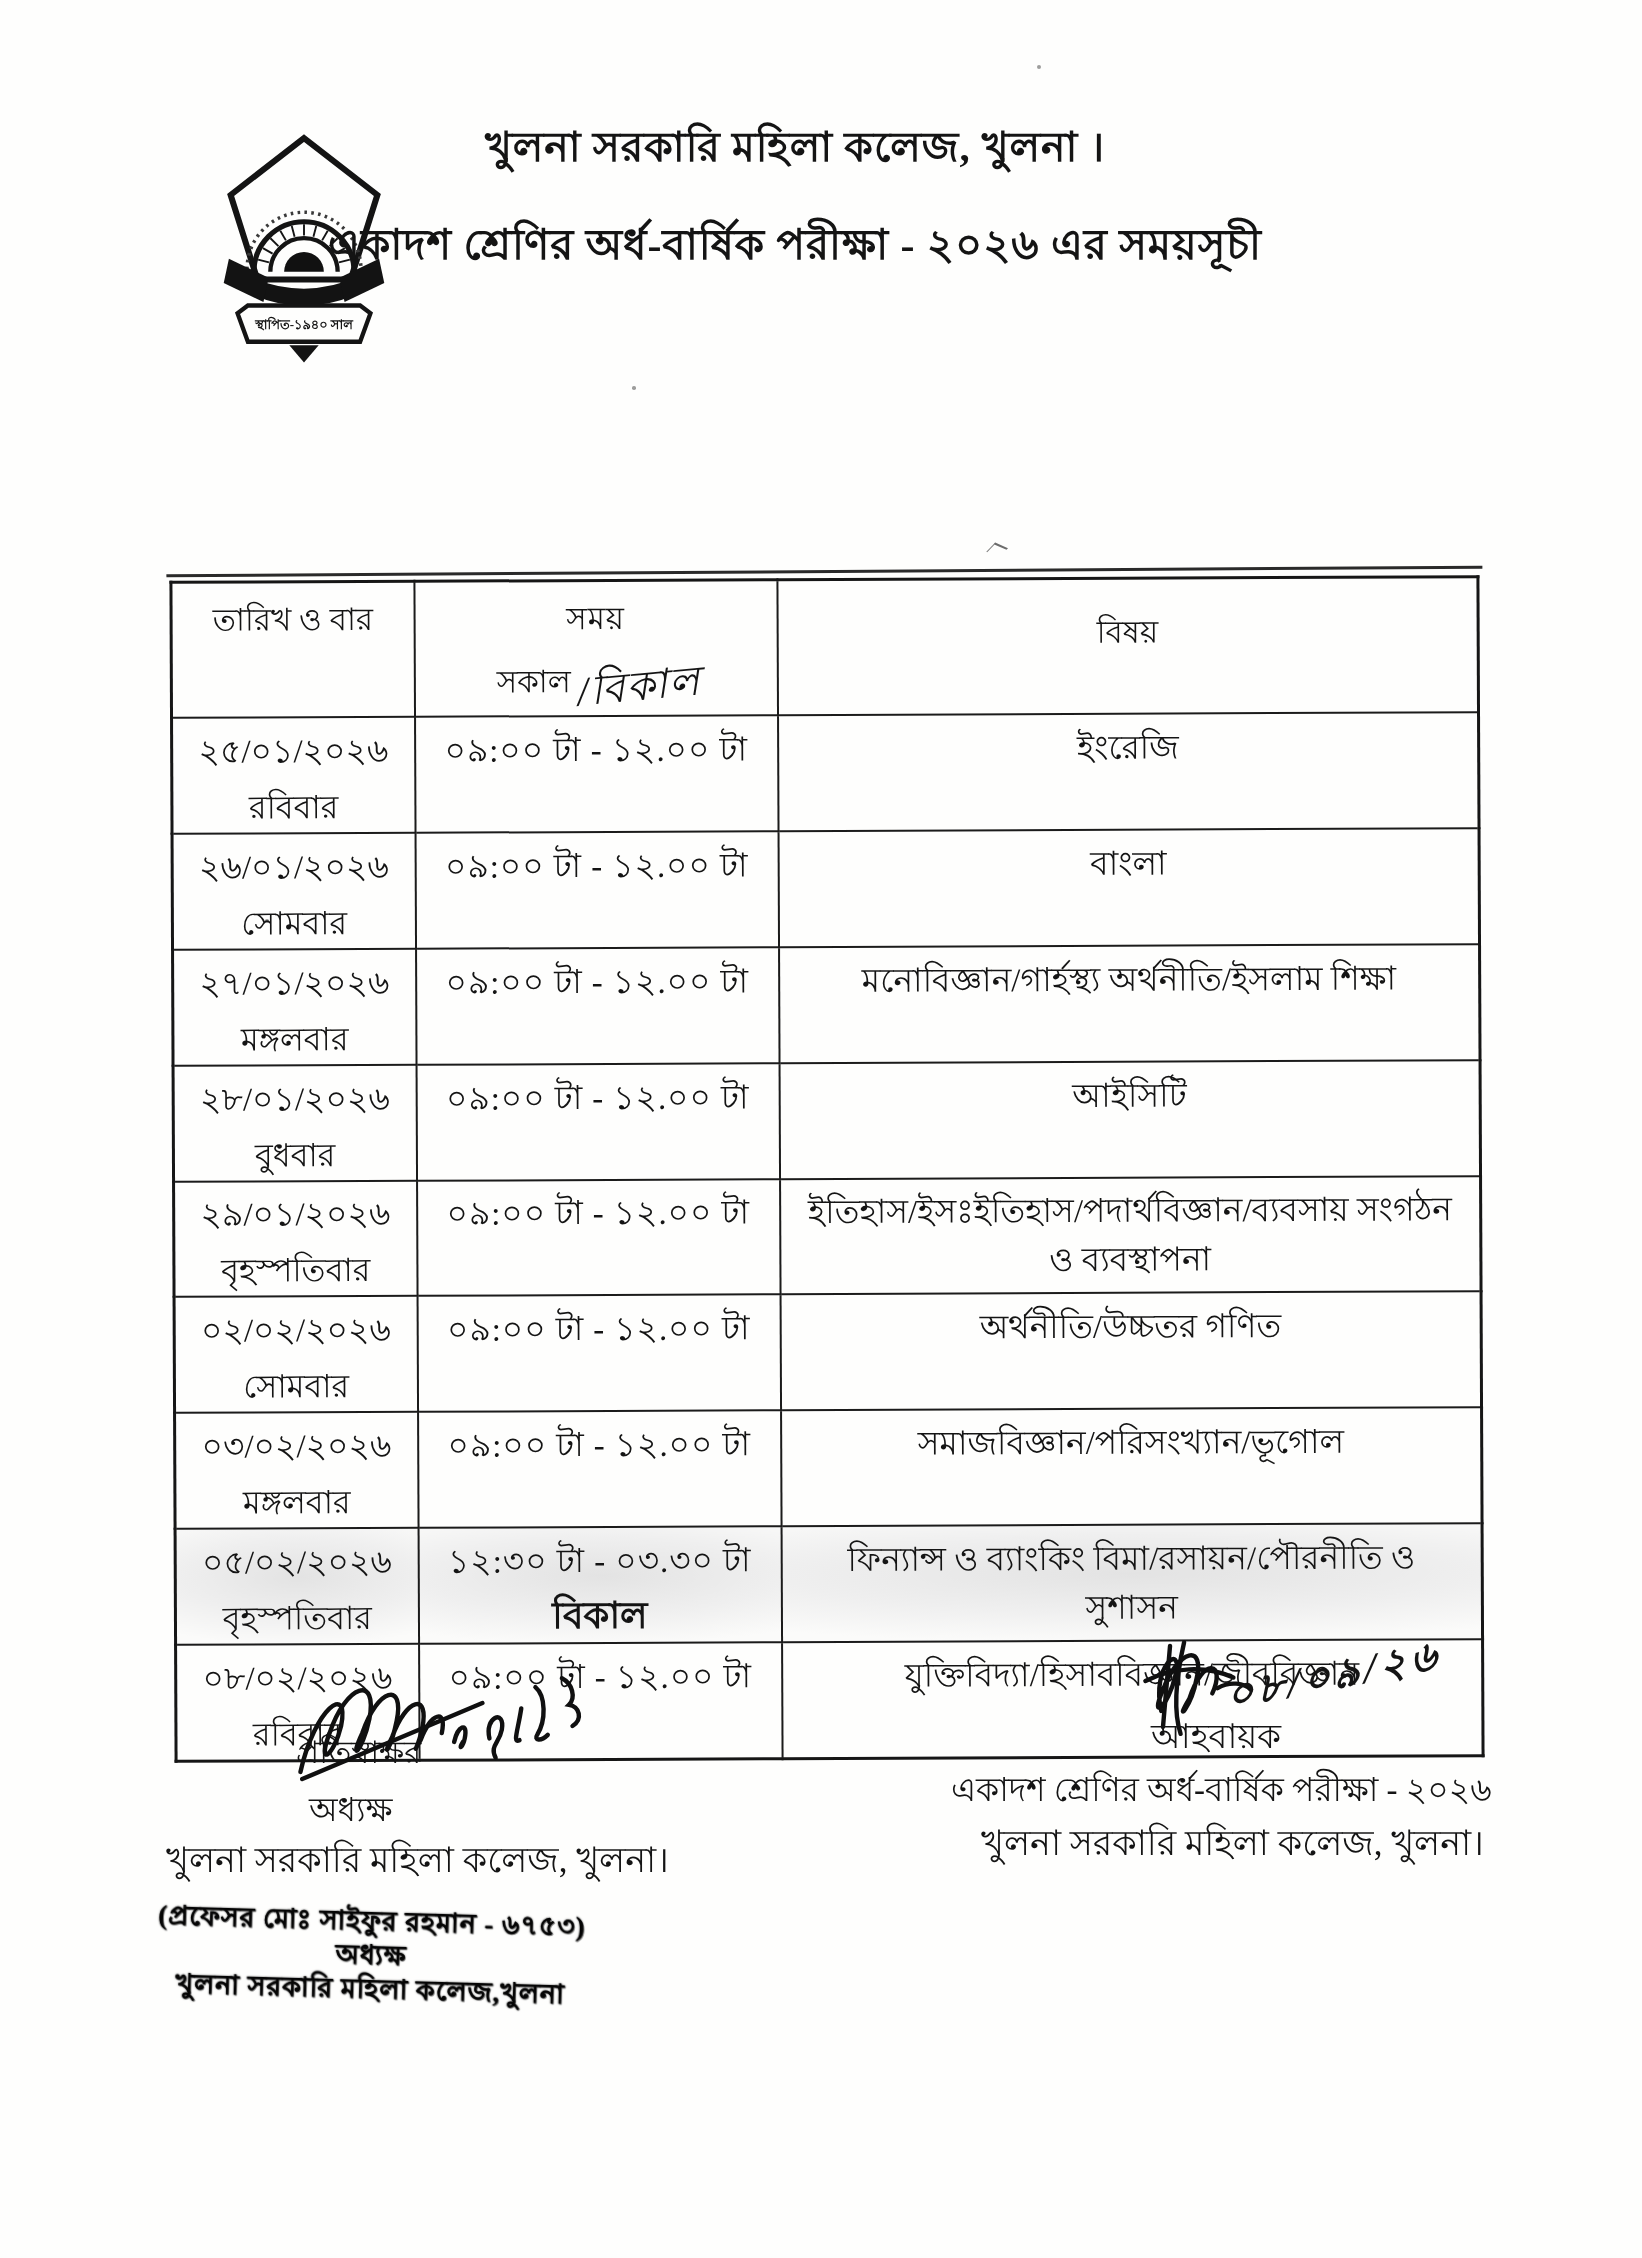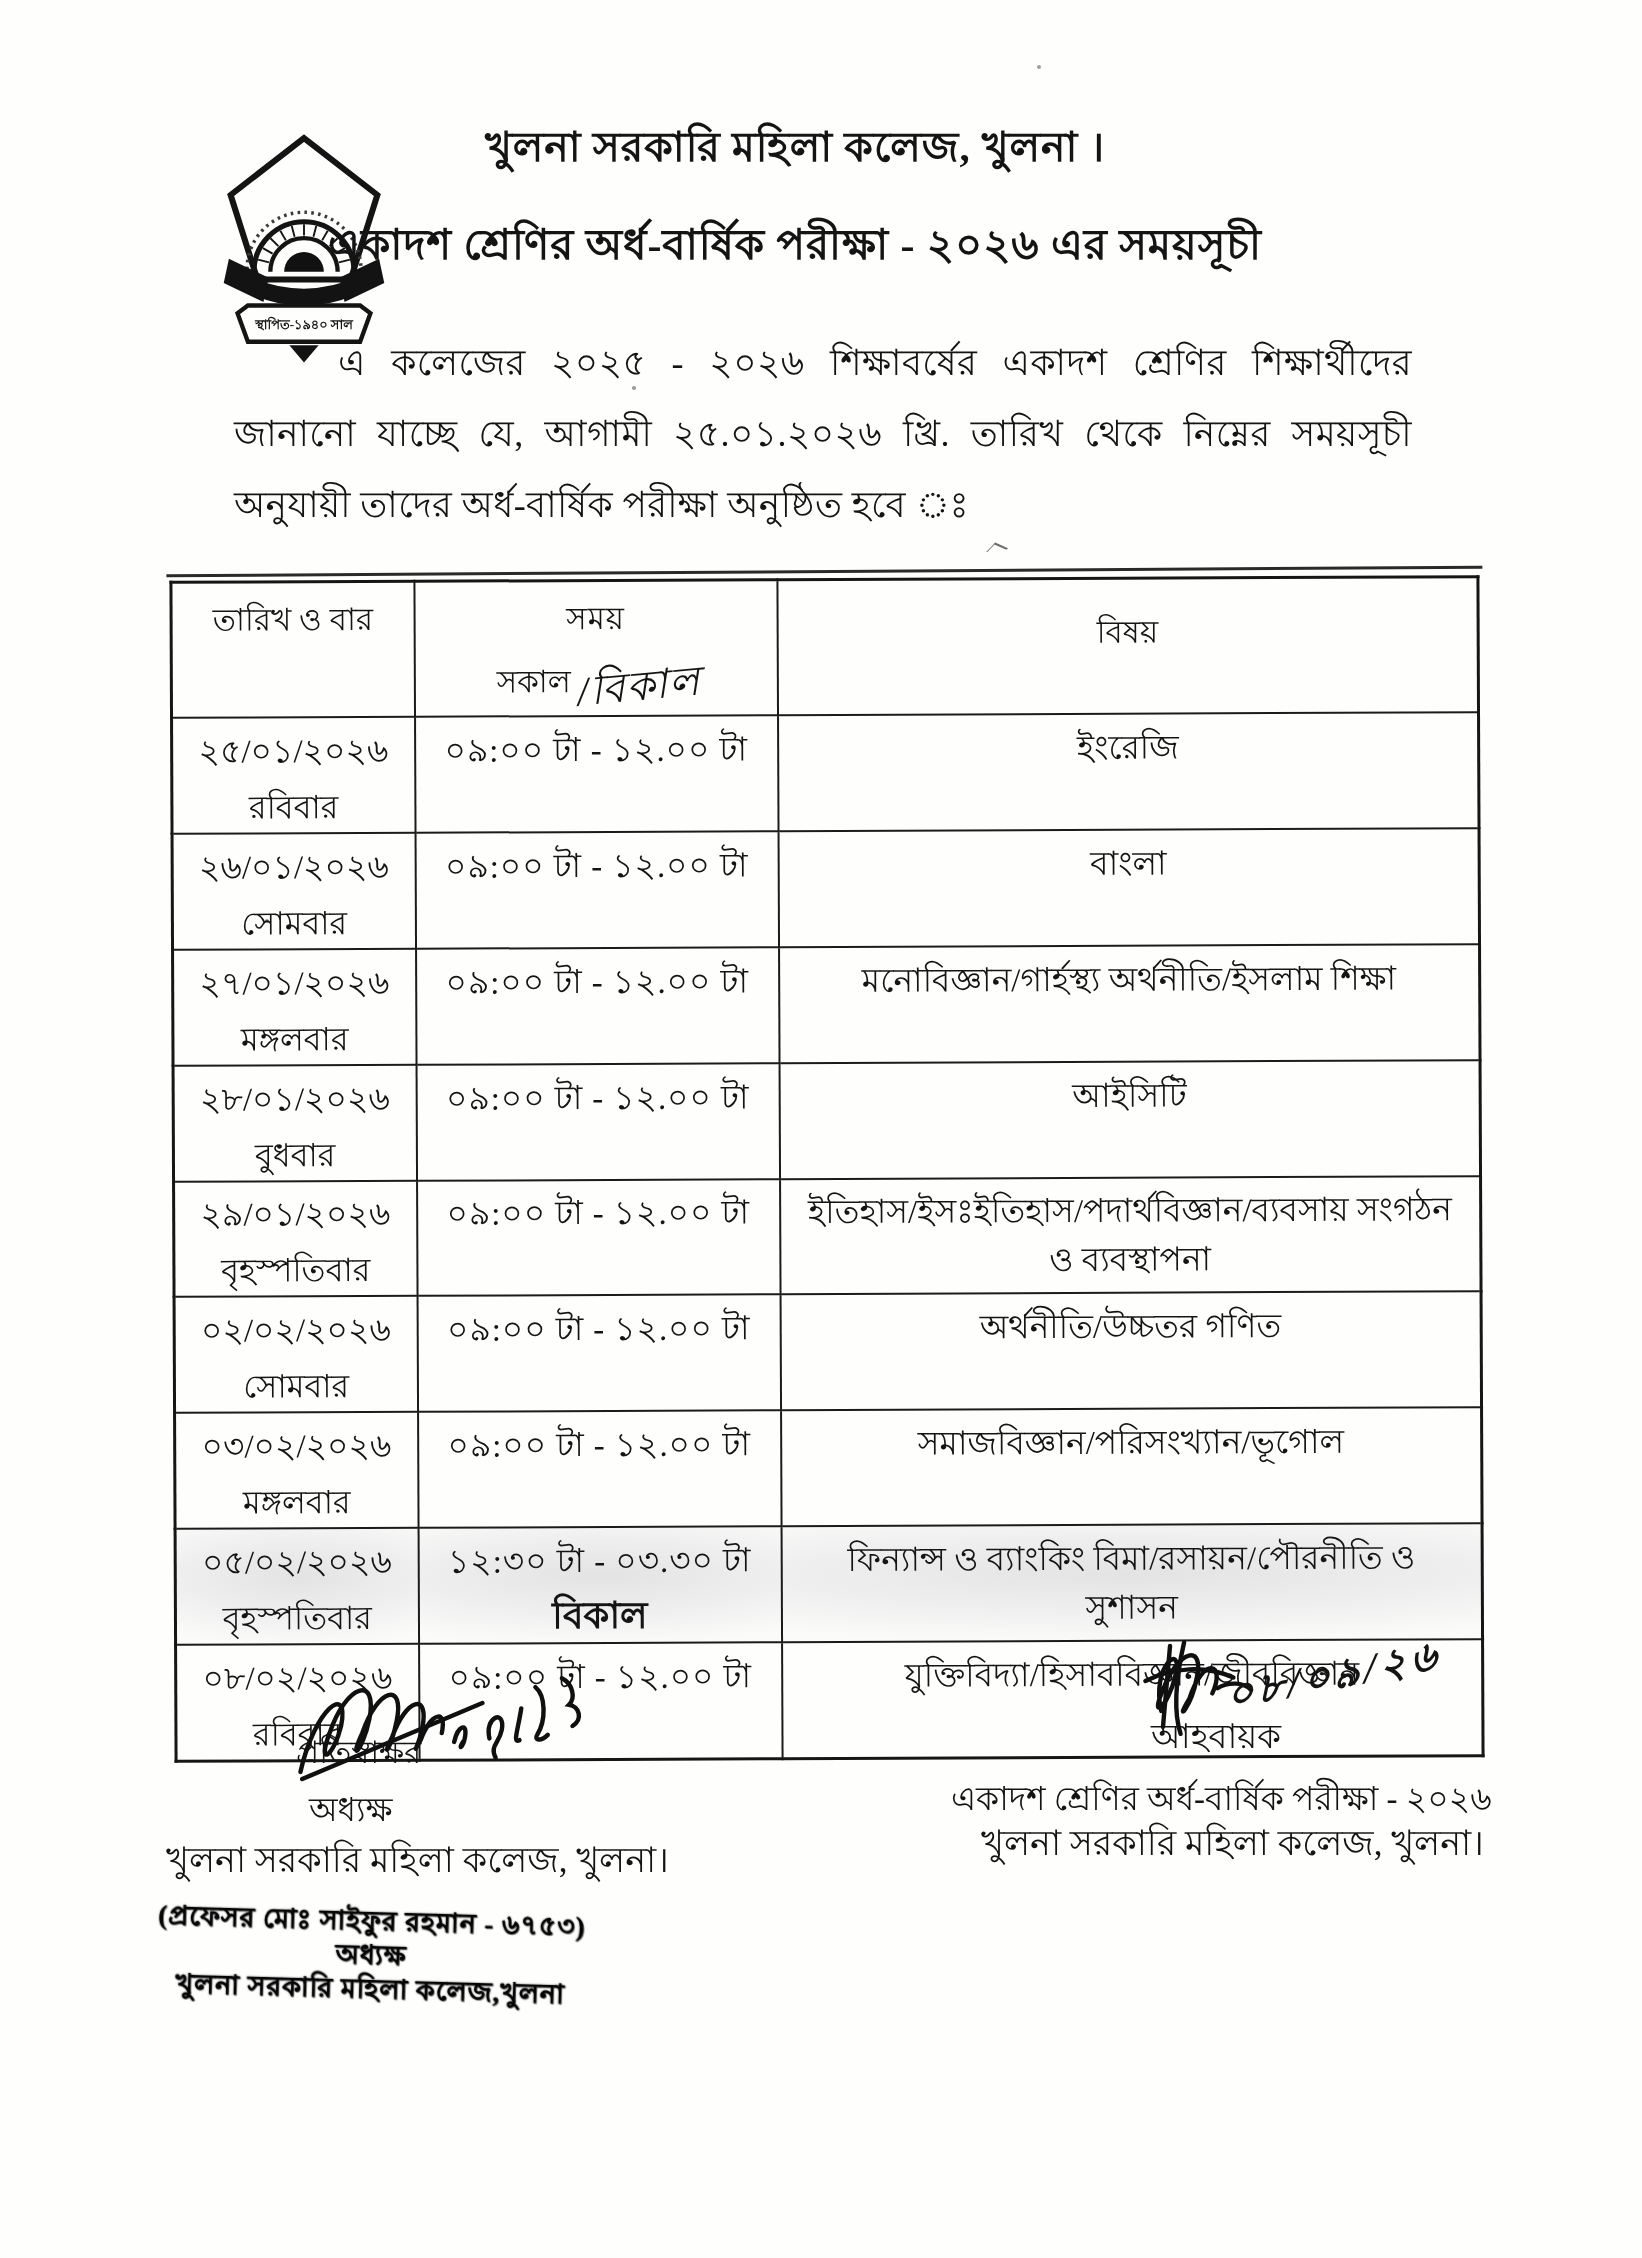--- a/index.html
+++ b/index.html
@@ -76,21 +76,21 @@
     transform:rotate(1.6deg); text-shadow:0 0 1.8px rgba(0,0,0,.85), 0.9px 0.9px 0 rgba(0,0,0,.4);
     filter:blur(0.3px); letter-spacing:0.9px;
   }
 
   .right-sig { position:absolute; left:1119px; top:1630px; width:176px; height:110px; }
   .hand-date {
     position:absolute; left:1225px; top:1643px; font-size:41px; font-style:italic;
     transform:rotate(-11deg) skewX(-10deg); letter-spacing:4.4px; font-weight:bold;
   }
   .convener-role { position:absolute; left:1151px; top:1710px; font-size:34px; }
-  .committee-line { position:absolute; left:951px; top:1764px; font-size:33px;margin-top:9px; }
+  .committee-line { position:absolute; left:951px; top:1764px; font-size:33px; }
   .convener-college { position:absolute; left:981px; top:1816px; font-size:35px; }
 </style>
 </head>
 <body>
 
 <div class="sheet">
 
   <svg class="logo" viewBox="0 0 190 272" aria-hidden="true">
     <g stroke="#141414" fill="none">
       <path d="M95,8 L180,74 L149,172 L41,172 L10,74 Z" stroke-width="7"></path>
@@ -118,21 +118,20 @@
     <path d="M30,202 L160,202 L172,211 L160,244 L30,244 L18,211 Z" fill="#fefefd" stroke="#141414" stroke-width="5"></path>
     <text x="95" y="229" text-anchor="middle" font-size="15" font-weight="bold" fill="#141414">স্থাপিত-১৯৪০ সাল</text>
     <path d="M78,248 L112,248 L95,268 Z" fill="#131313"></path>
   </svg>
 
   <div class="title-block">
     <div class="title-line1">খুলনা সরকারি মহিলা কলেজ, খুলনা ।</div>
     <div class="title-line2">একাদশ শ্রেণির অর্ধ-বার্ষিক পরীক্ষা - ২০২৬ এর সময়সূচী</div>
   </div>
 
-  <p class="intro">এ কলেজের ২০২৫ - ২০২৬ শিক্ষাবর্ষের একাদশ শ্রেণির শিক্ষার্থীদের জানানো যাচ্ছে যে, আগামী ২৫.০১.২০২৬ খ্রি. তারিখ থেকে নিম্নের সময়সূচী অনুযায়ী তাদের অর্ধ-বার্ষিক পরীক্ষা অনুষ্ঠিত হবে ঃ</p>
 
   <div class="stray-mark"></div>
   <div class="speck" style="left:1037px;top:65px;width:4.4px;height:4.4px;"></div>
   <div class="speck" style="left:632px;top:386px;width:3.5px;height:3.5px;"></div>
   <div class="speck" style="left:265px;top:919px;width:3.5px;height:3.5px;"></div>
 
   <div class="table-wrap">
     <table class="sched">
       <colgroup>
           <col class="c1">

